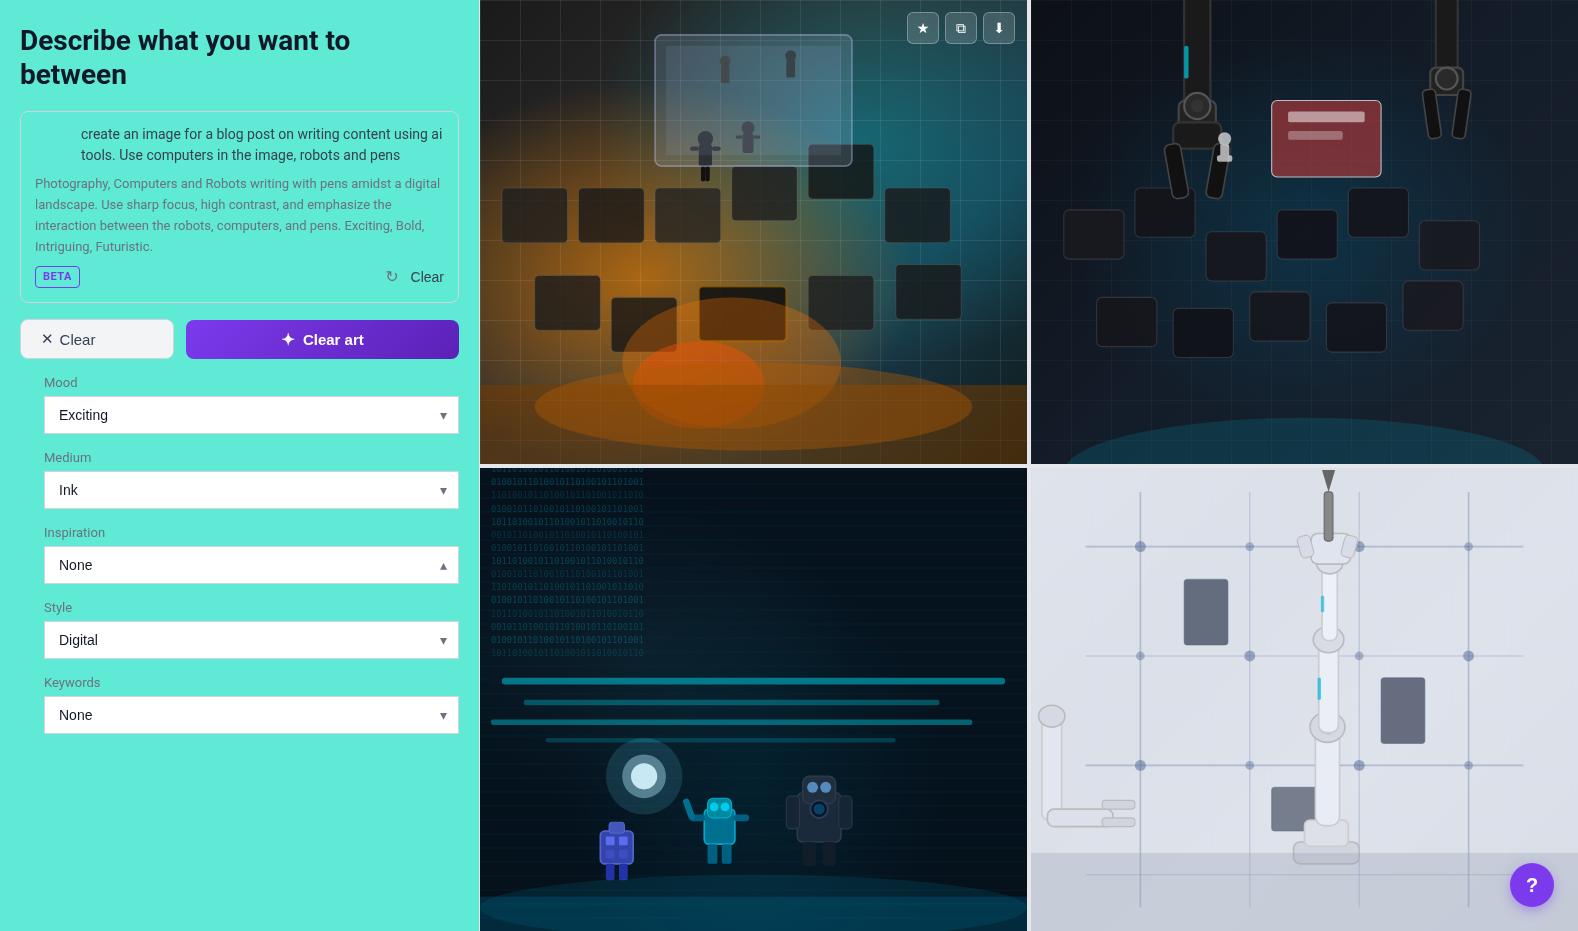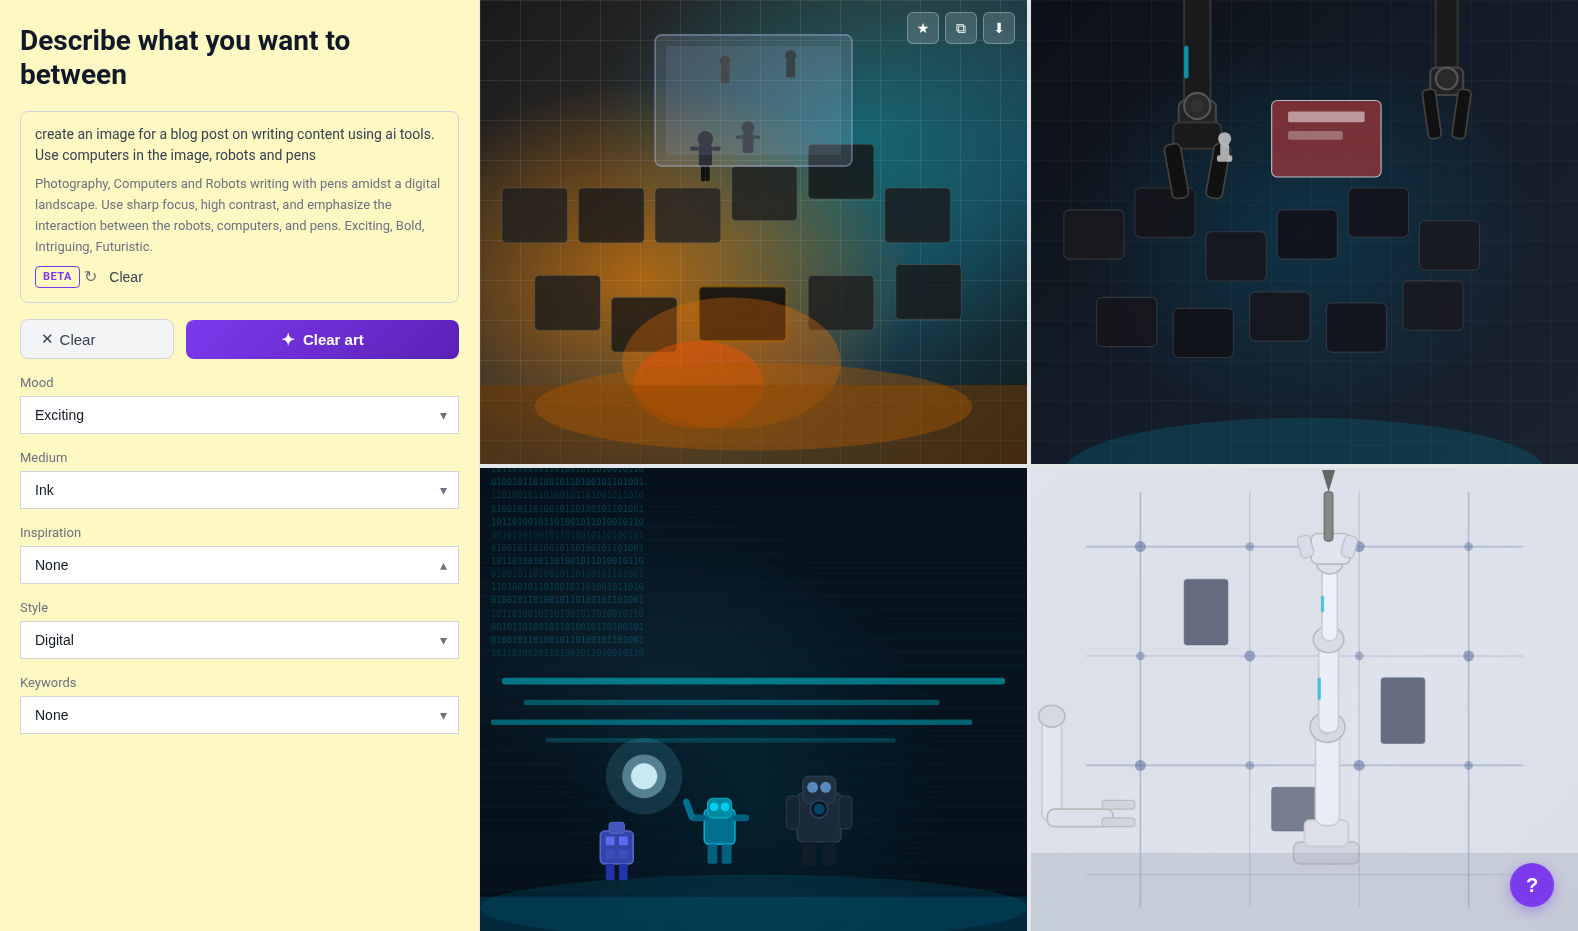--- a/index.html
+++ b/index.html
@@ -9,21 +9,21 @@
       display: flex;
       height: 931px;
       overflow: hidden;
     }
 
     
     .left-panel {
       width: 480px;
       min-width: 480px;
       padding: 24px 20px;
-      background: #fef9c3;
+      background: #5eead4;
       border-right: 1px solid #e5e7eb;
       overflow-y: auto;
       display: flex;
       flex-direction: column;
       gap: 16px;
     }
 
     .page-title {
       font-size: 28px;
       font-weight: 700;
@@ -38,32 +38,34 @@
       padding: 12px 14px;
       font-size: 14px;
       color: #374151;
       line-height: 1.5;
     }
 
     .prompt-main {
       color: #374151;
       font-size: 14px;
       margin-bottom: 8px;
+      margin-left: 46px;
     }
 
     .prompt-generated {
       color: #6b7280;
       font-size: 13px;
       line-height: 1.6;
       margin-bottom: 6px;
     }
 
     .prompt-footer {
       display: flex;
       align-items: center;
+      justify-content: space-between;
     }
 
     .beta-badge {
       display: inline-block;
       border: 1.5px solid #7c3aed;
       color: #7c3aed;
       font-size: 11px;
       font-weight: 700;
       padding: 2px 7px;
       border-radius: 4px;
@@ -151,20 +153,21 @@
 
     .create-btn .sparkle {
       font-size: 16px;
     }
 
     
     .form-section {
       display: flex;
       flex-direction: column;
       gap: 6px;
+      margin-left: 24px;
     }
 
     .form-label {
       font-size: 13px;
       color: #6b7280;
       font-weight: 400;
     }
 
     .select-wrapper {
       position: relative;

